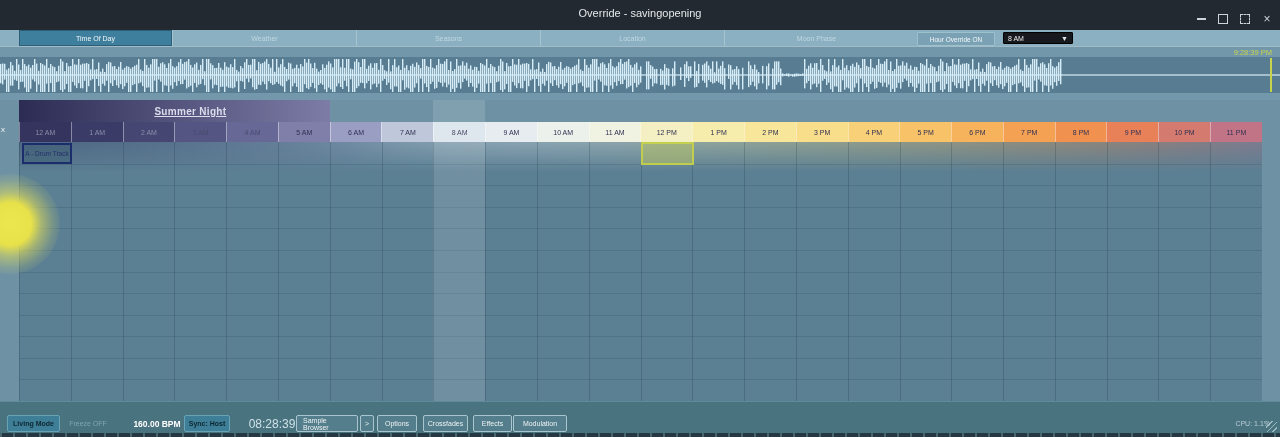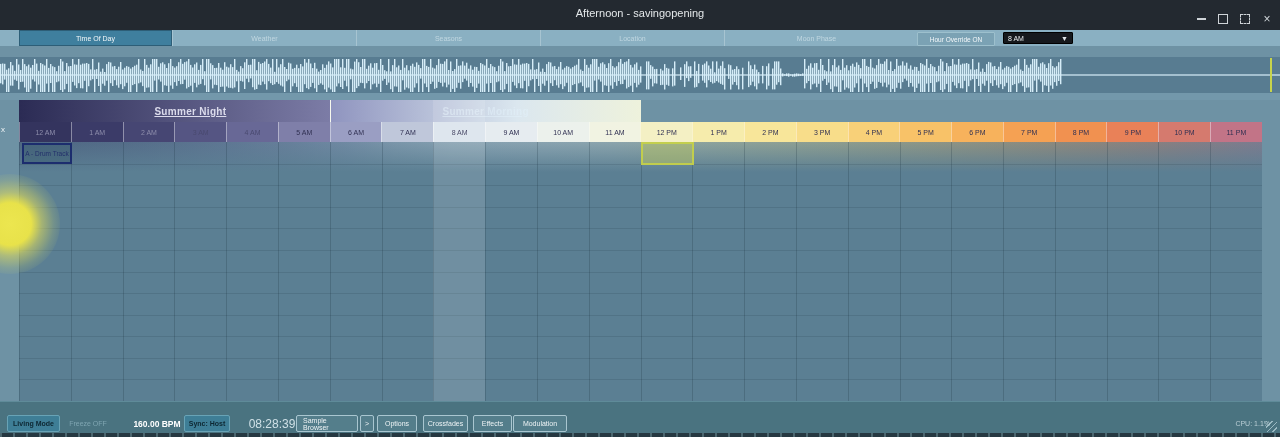--- a/index.html
+++ b/index.html
@@ -94,21 +94,21 @@
        background:repeating-linear-gradient(135deg,rgba(190,215,222,0.7) 0 1px,transparent 1px 4px);}
   .bottomstrip{left:0;top:433px;width:1280px;height:4px;background:#23343c;
        opacity:0.95;background-image:repeating-linear-gradient(90deg,rgba(150,190,200,0.35) 0 2px,rgba(35,52,60,1) 2px 13px);}
 </style>
 </head>
 <body>
 
 <div class="app">
 
   <div class="abs titlebar">
-    <div class="title">Afternoon - savingopening</div>
+    <div class="title">Override - savingopening</div>
     <div class="wincontrols">
       <span class="winbtn">
           <span class="minus"></span>
         </span>
       <span class="winbtn">
           <span class="box"></span>
         </span>
       <span class="winbtn">
           <span class="dashedbox"></span>
         </span>
@@ -124,20 +124,23 @@
         <div class="tab" style="width: 184px;">Location</div>
         <div class="tab" style="width: 184px;">Moon Phase</div>
       </div>
     <div class="hour-override">Hour Override ON</div>
     <div class="hour-select">
       <span>8 AM</span>
       <span class="caret">▼</span>
     </div>
   </div>
 
+  <div class="abs waveheader">
+    <span class="clock-display">9:28:39 PM</span>
+  </div>
   <div class="abs wavepanel">
     <svg id="wave" width="1280" height="36">
         <rect x="0" y="17.4" width="1280" height="1.2" fill="#d6edf8"></rect>
         <rect x="0" y="6.9" width="1.4" height="19.4" fill="#d6edf8"></rect>
         <rect x="2" y="6.5" width="1.4" height="20.9" fill="#d6edf8"></rect>
         <rect x="4" y="6.8" width="1.4" height="15.8" fill="#d6edf8"></rect>
         <rect x="6" y="12.7" width="1.4" height="22.3" fill="#d6edf8"></rect>
         <rect x="8" y="11.3" width="1.4" height="23.7" fill="#d6edf8"></rect>
         <rect x="10" y="5.0" width="1.4" height="23.6" fill="#d6edf8"></rect>
         <rect x="12" y="8.3" width="1.4" height="20.4" fill="#d6edf8"></rect>
@@ -651,23 +654,20 @@
         <rect x="1060" y="2.0" width="1.4" height="25.2" fill="#d6edf8"></rect>
       </svg>
     <div class="playhead" id="playhead" style="left: 1270px; background: rgb(199, 212, 75);"></div>
   </div>
   <div class="abs midgap"></div>
 
   <div class="abs sections" id="sections">
       <div class="section sec0" style="width: 310.75px; padding-left: 32px;">
         <span>Summer Night</span>
       </div>
-      <div class="section sec1" style="width: 310.75px;">
-        <span>Summer Morning</span>
-      </div>
     </div>
   <div class="abs hours" id="hours">
       <div class="hourcell" style="width: 51.7917px; background: rgb(52, 52, 94); color: rgb(141, 141, 171);">12 AM</div>
       <div class="hourcell" style="width: 51.7917px; background: rgb(59, 59, 104); color: rgb(141, 141, 171);">1 AM</div>
       <div class="hourcell" style="width: 51.7917px; background: rgb(70, 70, 115); color: rgb(141, 141, 171);">2 AM</div>
       <div class="hourcell" style="width: 51.7917px; background: rgb(85, 85, 131); color: rgb(74, 74, 112);">3 AM</div>
       <div class="hourcell" style="width: 51.7917px; background: rgb(104, 104, 150); color: rgb(74, 74, 112);">4 AM</div>
       <div class="hourcell" style="width: 51.7917px; background: rgb(127, 127, 169); color: rgb(48, 48, 82);">5 AM</div>
       <div class="hourcell" style="width: 51.7917px; background: rgb(154, 158, 195); color: rgb(48, 48, 82);">6 AM</div>
       <div class="hourcell" style="width: 51.7917px; background: rgb(191, 199, 218); color: rgb(48, 48, 82);">7 AM</div>

